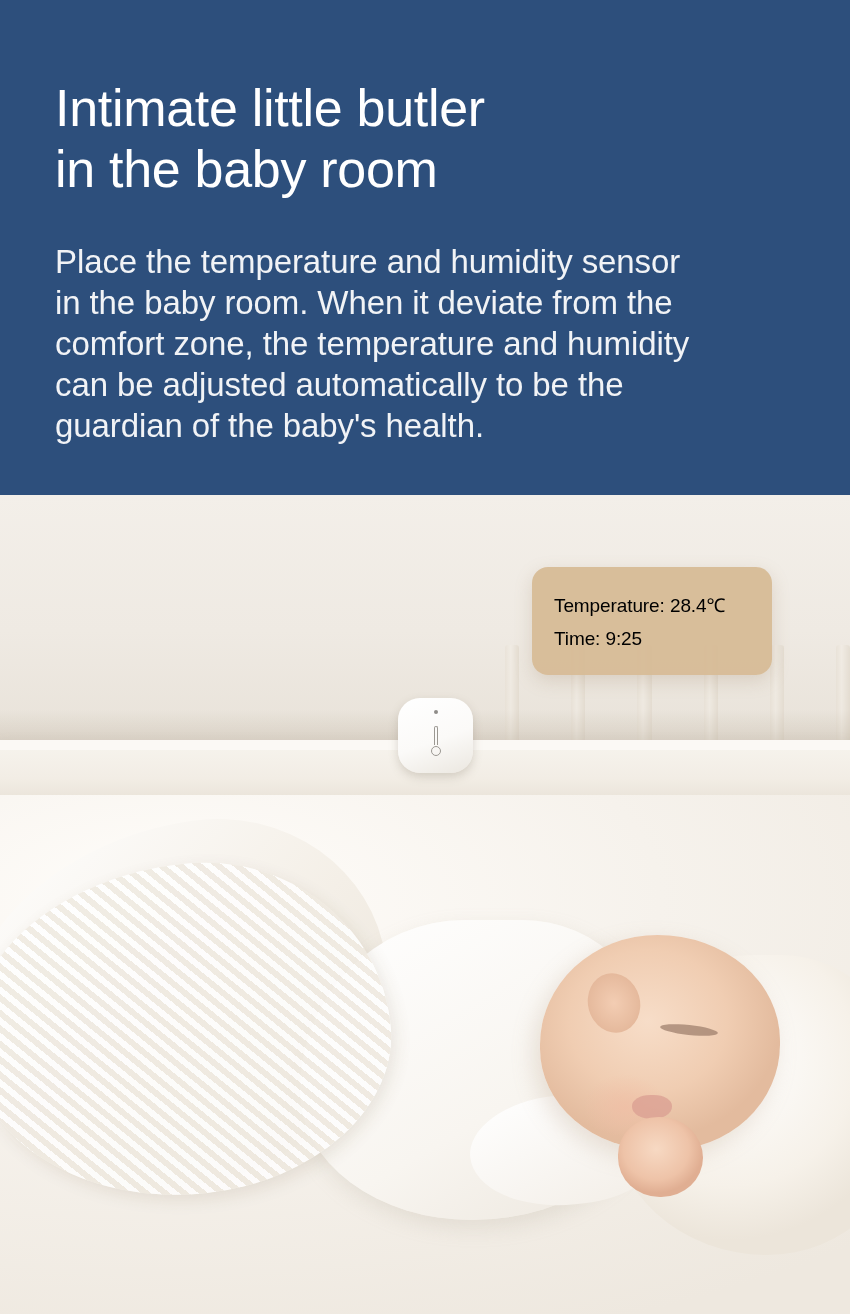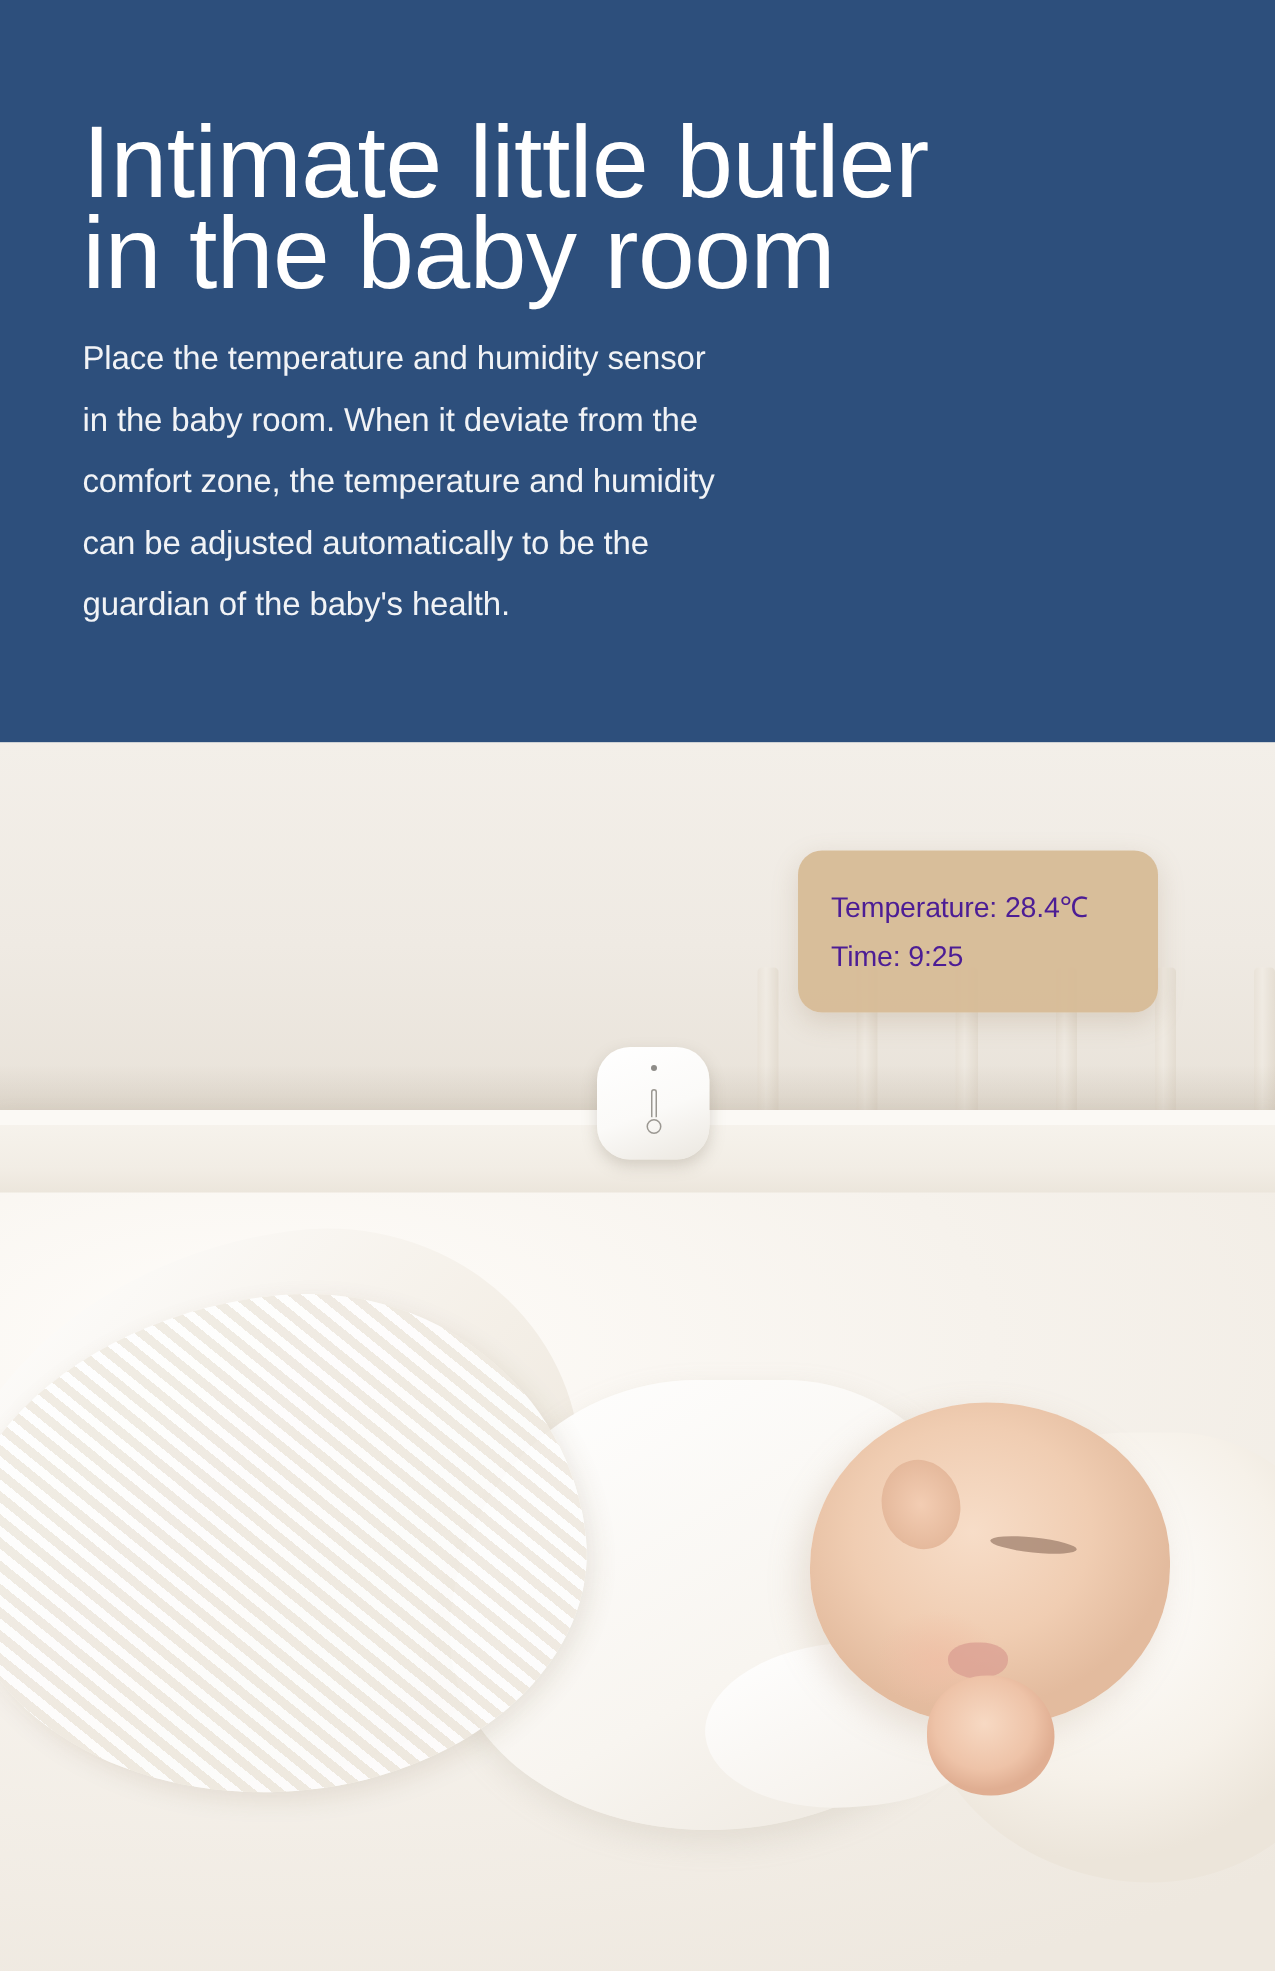--- a/index.html
+++ b/index.html
@@ -21,30 +21,30 @@
   .banner {
     position: absolute;
     top: 0; left: 0;
     width: 850px;
     height: 495px;
     background: #2d4f7c;
     padding: 78px 60px 0 55px;
   }
   .banner-title {
     color: #ffffff;
-    font-size: 68px;
+    font-size: 52px;
     line-height: 61px;
     font-weight: 400;
     letter-spacing: -0.3px;
     white-space: pre-line;
   }
   .banner-sub {
-    margin-top: 18px;
+    margin-top: 41px;
     color: #f1f3f6;
-    font-size: 22px;
+    font-size: 33px;
     line-height: 41px;
     font-weight: 400;
     letter-spacing: -0.1px;
     max-width: 740px;
     white-space: pre-line;
   }
 
   
   .photo {
     position: absolute;
@@ -247,21 +247,21 @@
   .info-card {
     position: absolute;
     top: 72px; left: 532px;
     width: 240px;
     padding: 22px 20px 20px 22px;
     background: rgba(214,186,148,0.92);
     border-radius: 16px;
     box-shadow: 0 6px 18px rgba(150,125,90,0.22);
   }
   .info-line {
-    color: #4c1d95;
+    color: #000000;
     font-size: 19px;
     line-height: 33px;
     letter-spacing: -0.1px;
     white-space: nowrap;
   }
 </style>
 </head>
 <body>
 
 <div class="page">

